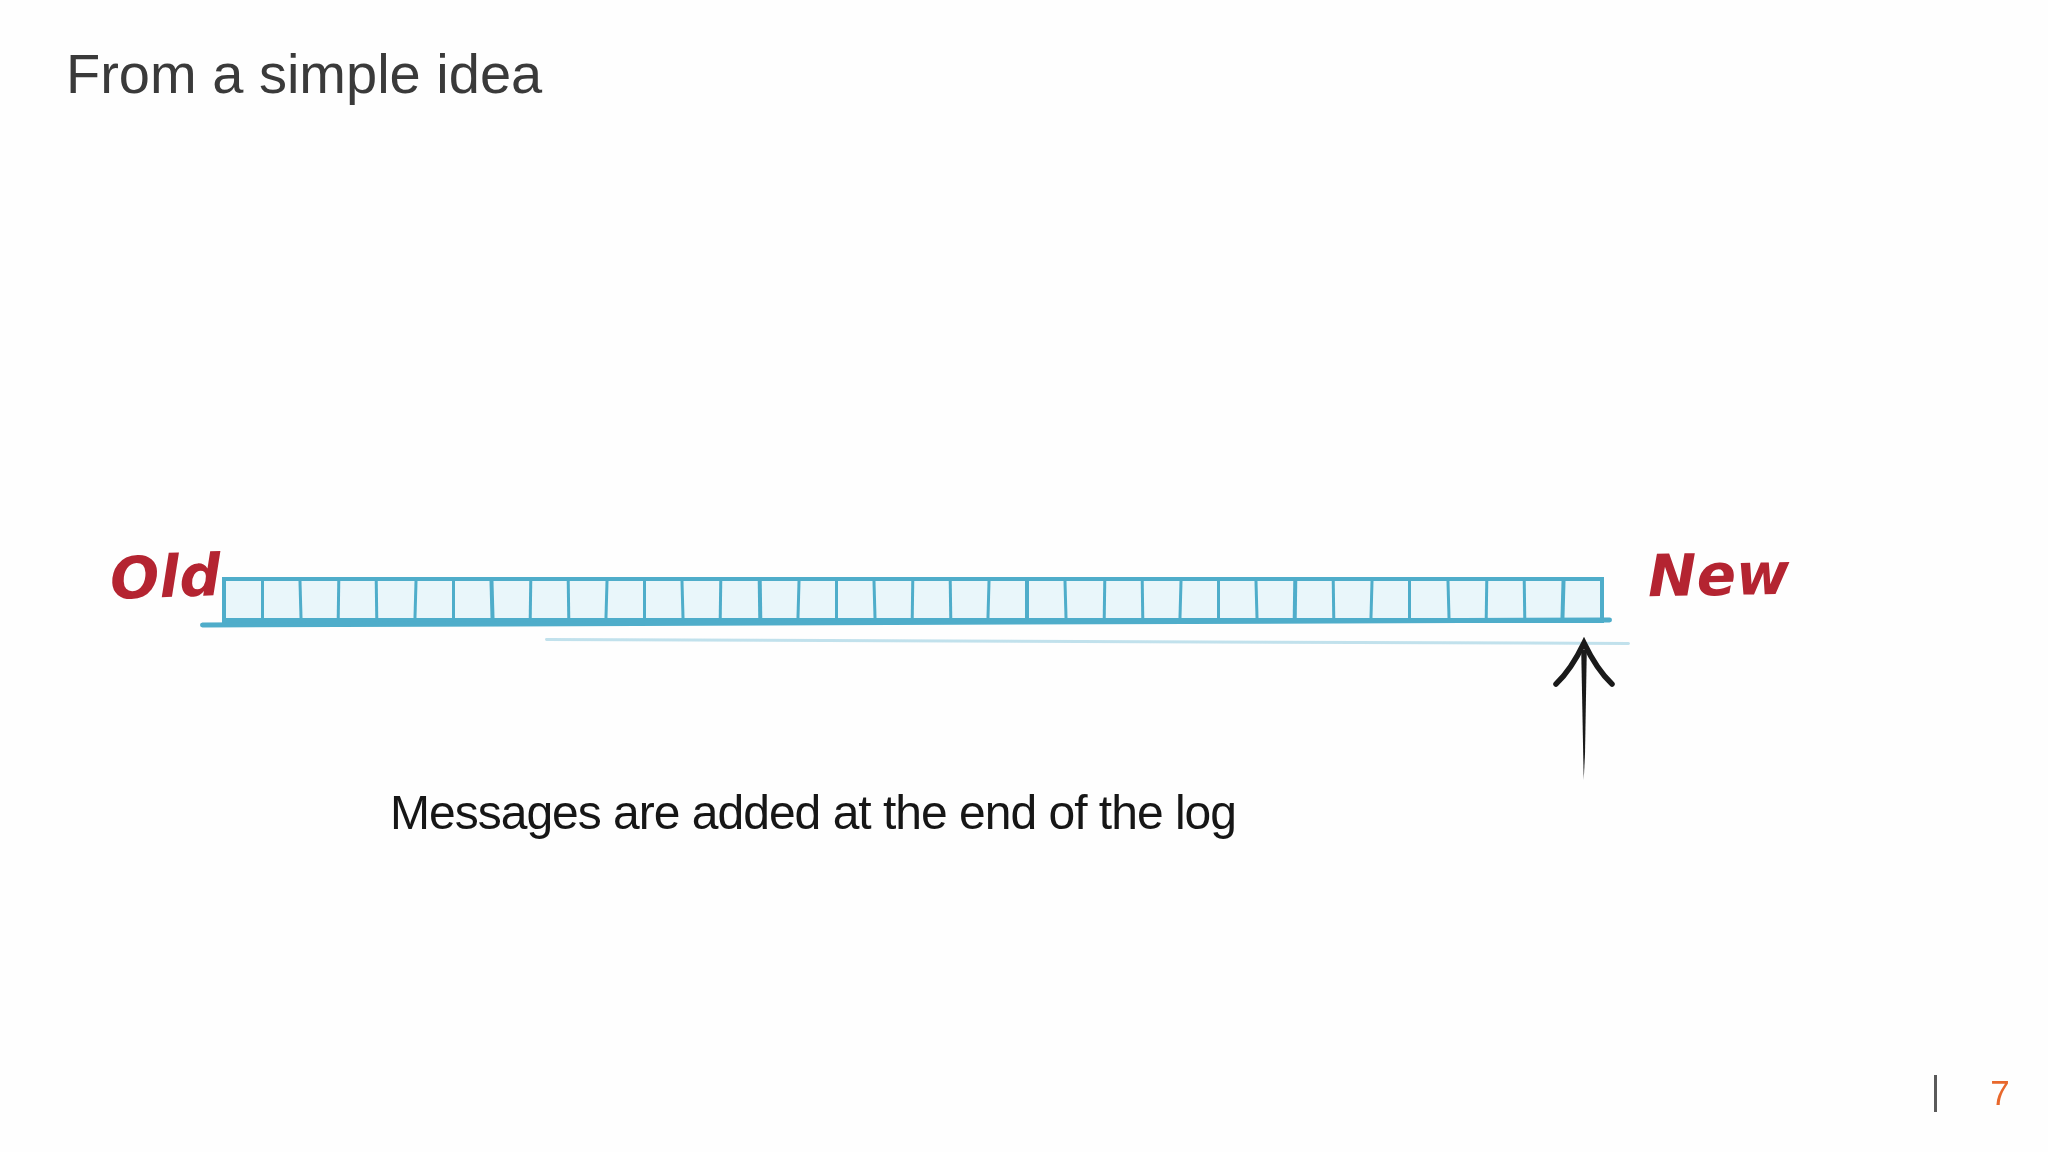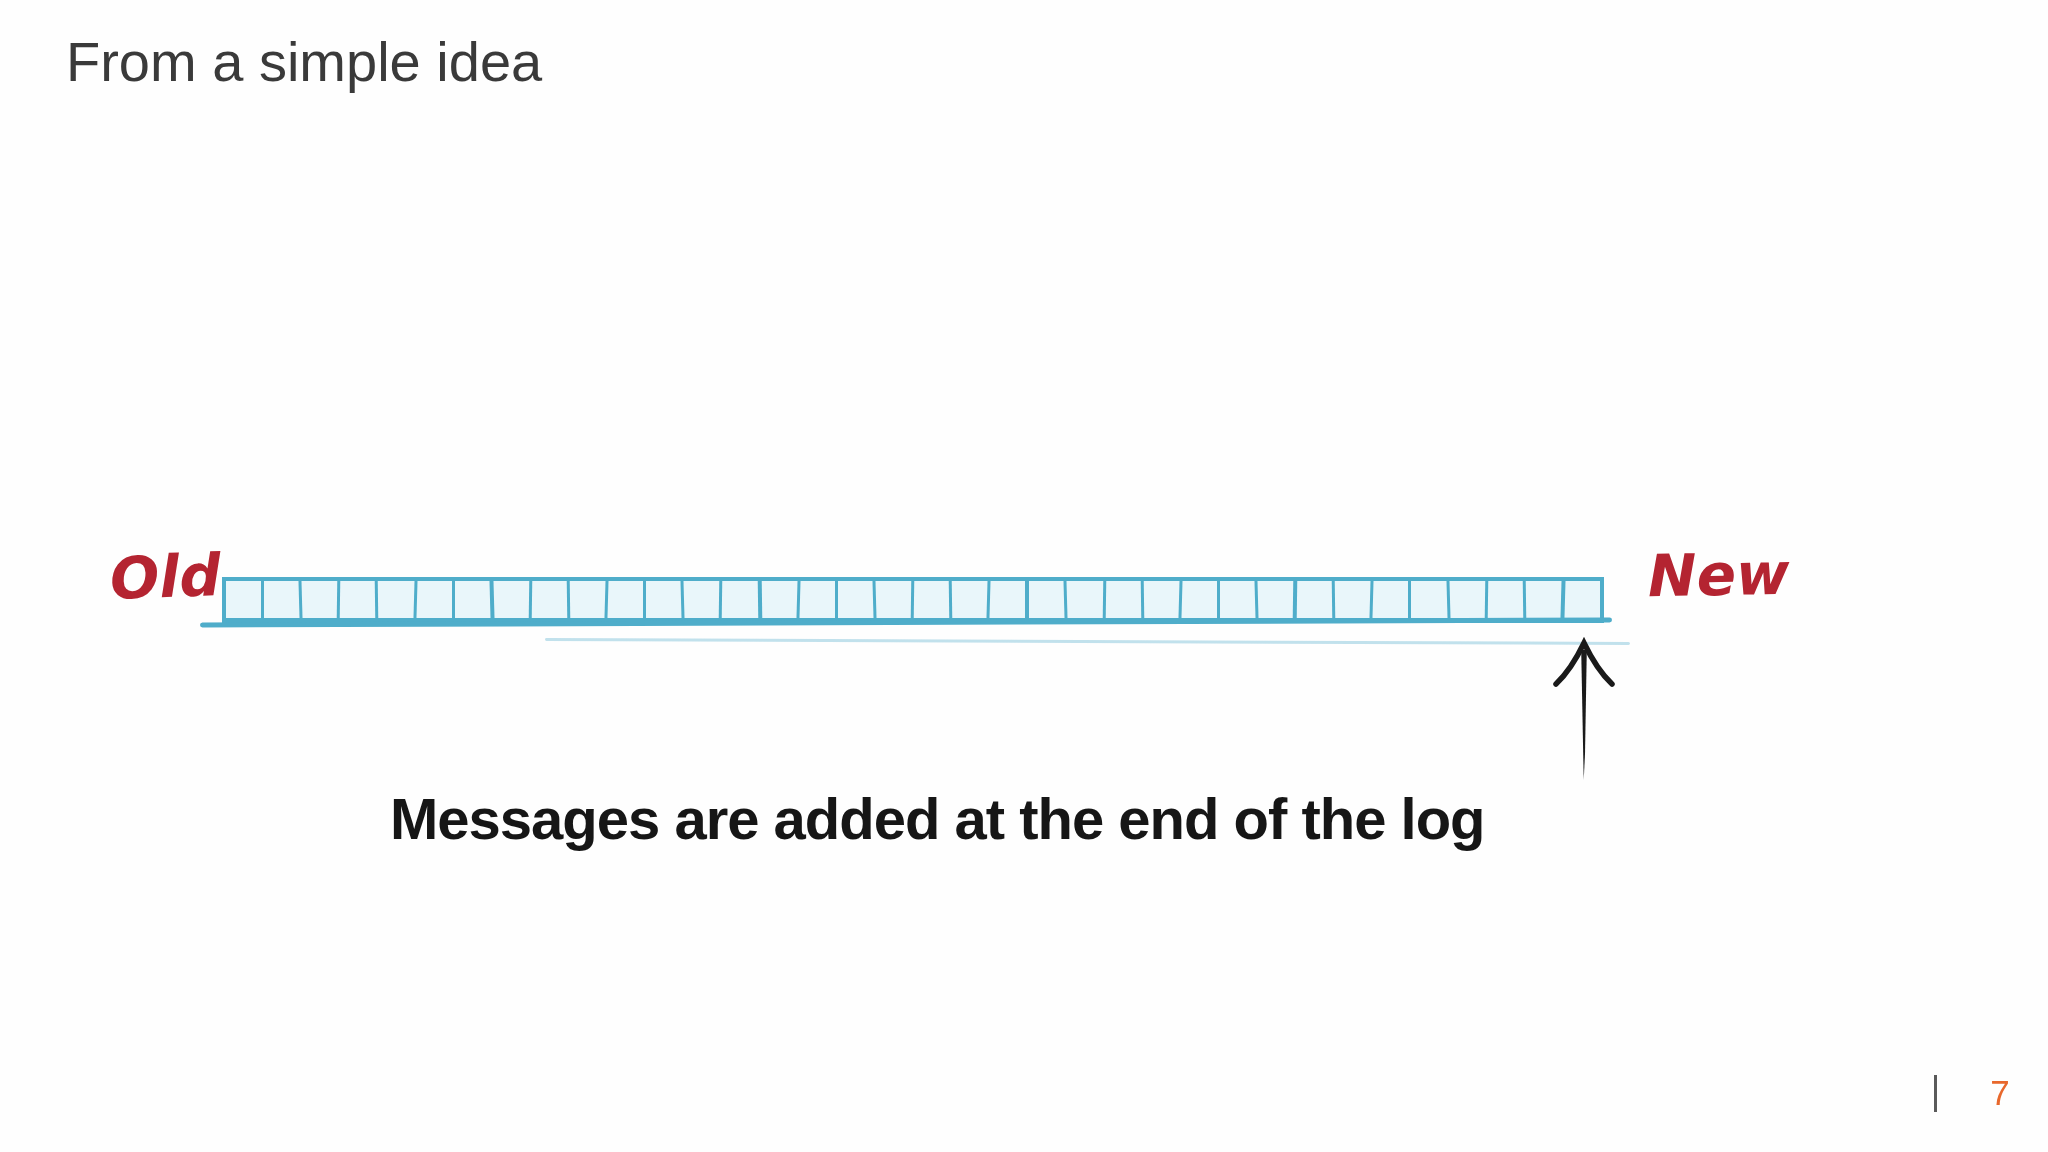--- a/index.html
+++ b/index.html
@@ -4,21 +4,21 @@
 <style>
   html,body { margin:0; padding:0; }
   .slide {
     position:relative;
     width:2048px; height:1152px;
     background:var(--background,#fefefe);
     font-family:"Liberation Sans", sans-serif;
     overflow:hidden;
   }
   .slide-title {
-    position:absolute; left:66px; top:28px;
+    position:absolute; left:66px; top:40px;
     font-size:56px; line-height:1.2; font-weight:400;
     color:var(--title-text,#3a3a3a);
     white-space:nowrap;
   }
   .hand-label {
     position:absolute;
     font-family:"DejaVu Sans", sans-serif;
     font-style:italic; font-weight:bold;
     font-size:58px; line-height:1;
     color:var(--label-red,#b42431);
@@ -55,21 +55,21 @@
     opacity:0.35;
     border-radius:2px;
     transform:rotate(0.2deg);
   }
   .up-arrow {
     position:absolute; left:1547px; top:634px;
     width:74px; height:150px;
   }
   .caption {
     position:absolute; left:390px; top:784px;
-    font-size:58px; line-height:1.2; font-weight:700;
+    font-size:48px; line-height:1.2; font-weight:400;
     letter-spacing:-1px;
     color:var(--caption-text,#161616);
     white-space:nowrap;
   }
   .footer-divider {
     position:absolute; left:1934px; top:1075px;
     width:3px; height:37px;
     background:var(--divider-gray,#5a5a5a);
   }
   .page-number {

